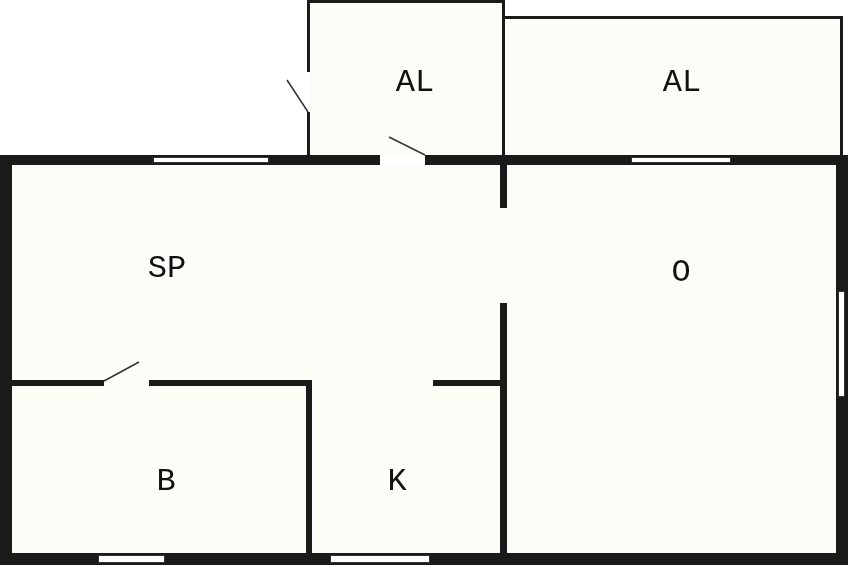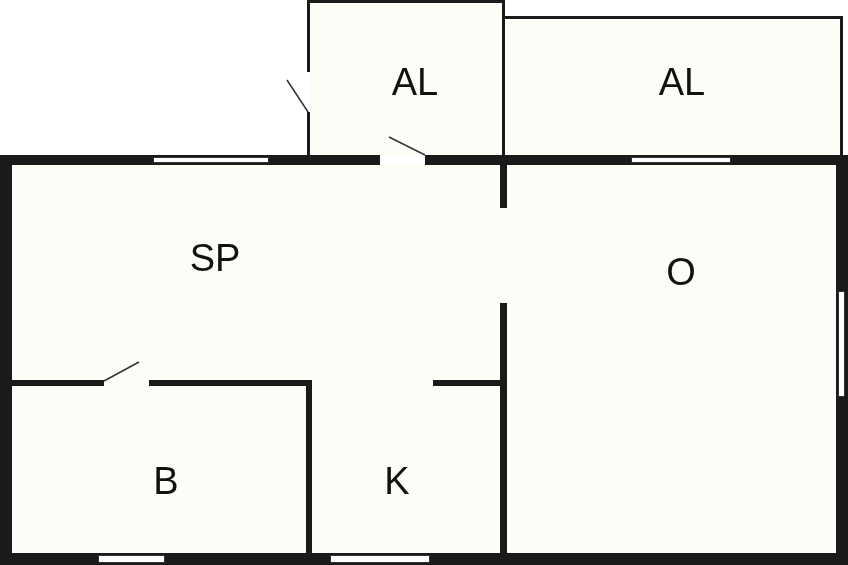--- a/index.html
+++ b/index.html
@@ -2,21 +2,21 @@
 <html><head>
 <meta charset="utf-8">
 <style>
   html,body{margin:0;padding:0;background:#ffffff;}
   body{width:848px;height:565px;position:relative;overflow:hidden;font-family:"Liberation Sans",sans-serif;}
   .abs{position:absolute;}
   .floor{background:#fdfdf8;}
   .wall{background:#1a1a1a;}
   .thin{background:#1a1a1a;}
   .win{background:#ffffff;border:1px solid #333;box-sizing:border-box;}
-  .label{position:absolute;font-size:38px;color:#111;transform:translate(-50%,-50%);white-space:nowrap;}
+  .label{position:absolute;font-size:32px;color:#111;transform:translate(-50%,-50%);white-space:nowrap;font-family:Liberation Mono, monospace;}
   svg{position:absolute;left:0;top:0;}
 </style>
 </head>
 <body>
 
 <div class="abs floor" style="left:310px;top:3px;width:192px;height:152px;"></div>
 <div class="abs floor" style="left:506px;top:19px;width:334px;height:136px;"></div>
 <div class="abs floor" style="left:12px;top:165px;width:824px;height:388px;"></div>
 
 <div class="abs thin" style="left:308px;top:0;width:197px;height:3px;"></div>
@@ -46,16 +46,16 @@
 <div class="abs wall" style="left:433px;top:380px;width:70px;height:6px;"></div>
 
 <svg width="848" height="565">
   <line x1="287" y1="80" x2="308" y2="112" stroke="#333" stroke-width="1.5"></line>
   <line x1="389" y1="137" x2="425" y2="155" stroke="#333" stroke-width="1.5"></line>
   <line x1="104" y1="381" x2="139" y2="362" stroke="#333" stroke-width="1.5"></line>
 </svg>
 
 <div class="label" style="left:415px;top:82px;">AL</div>
 <div class="label" style="left:682px;top:82px;">AL</div>
-<div class="label" style="left:167px;top:258px;margin-left:48px;">SP</div>
+<div class="label" style="left:167px;top:268px;">SP</div>
 <div class="label" style="left:681px;top:272px;">O</div>
 <div class="label" style="left:166px;top:481px;">B</div>
 <div class="label" style="left:397px;top:481px;">K</div>
 
 </body></html>

